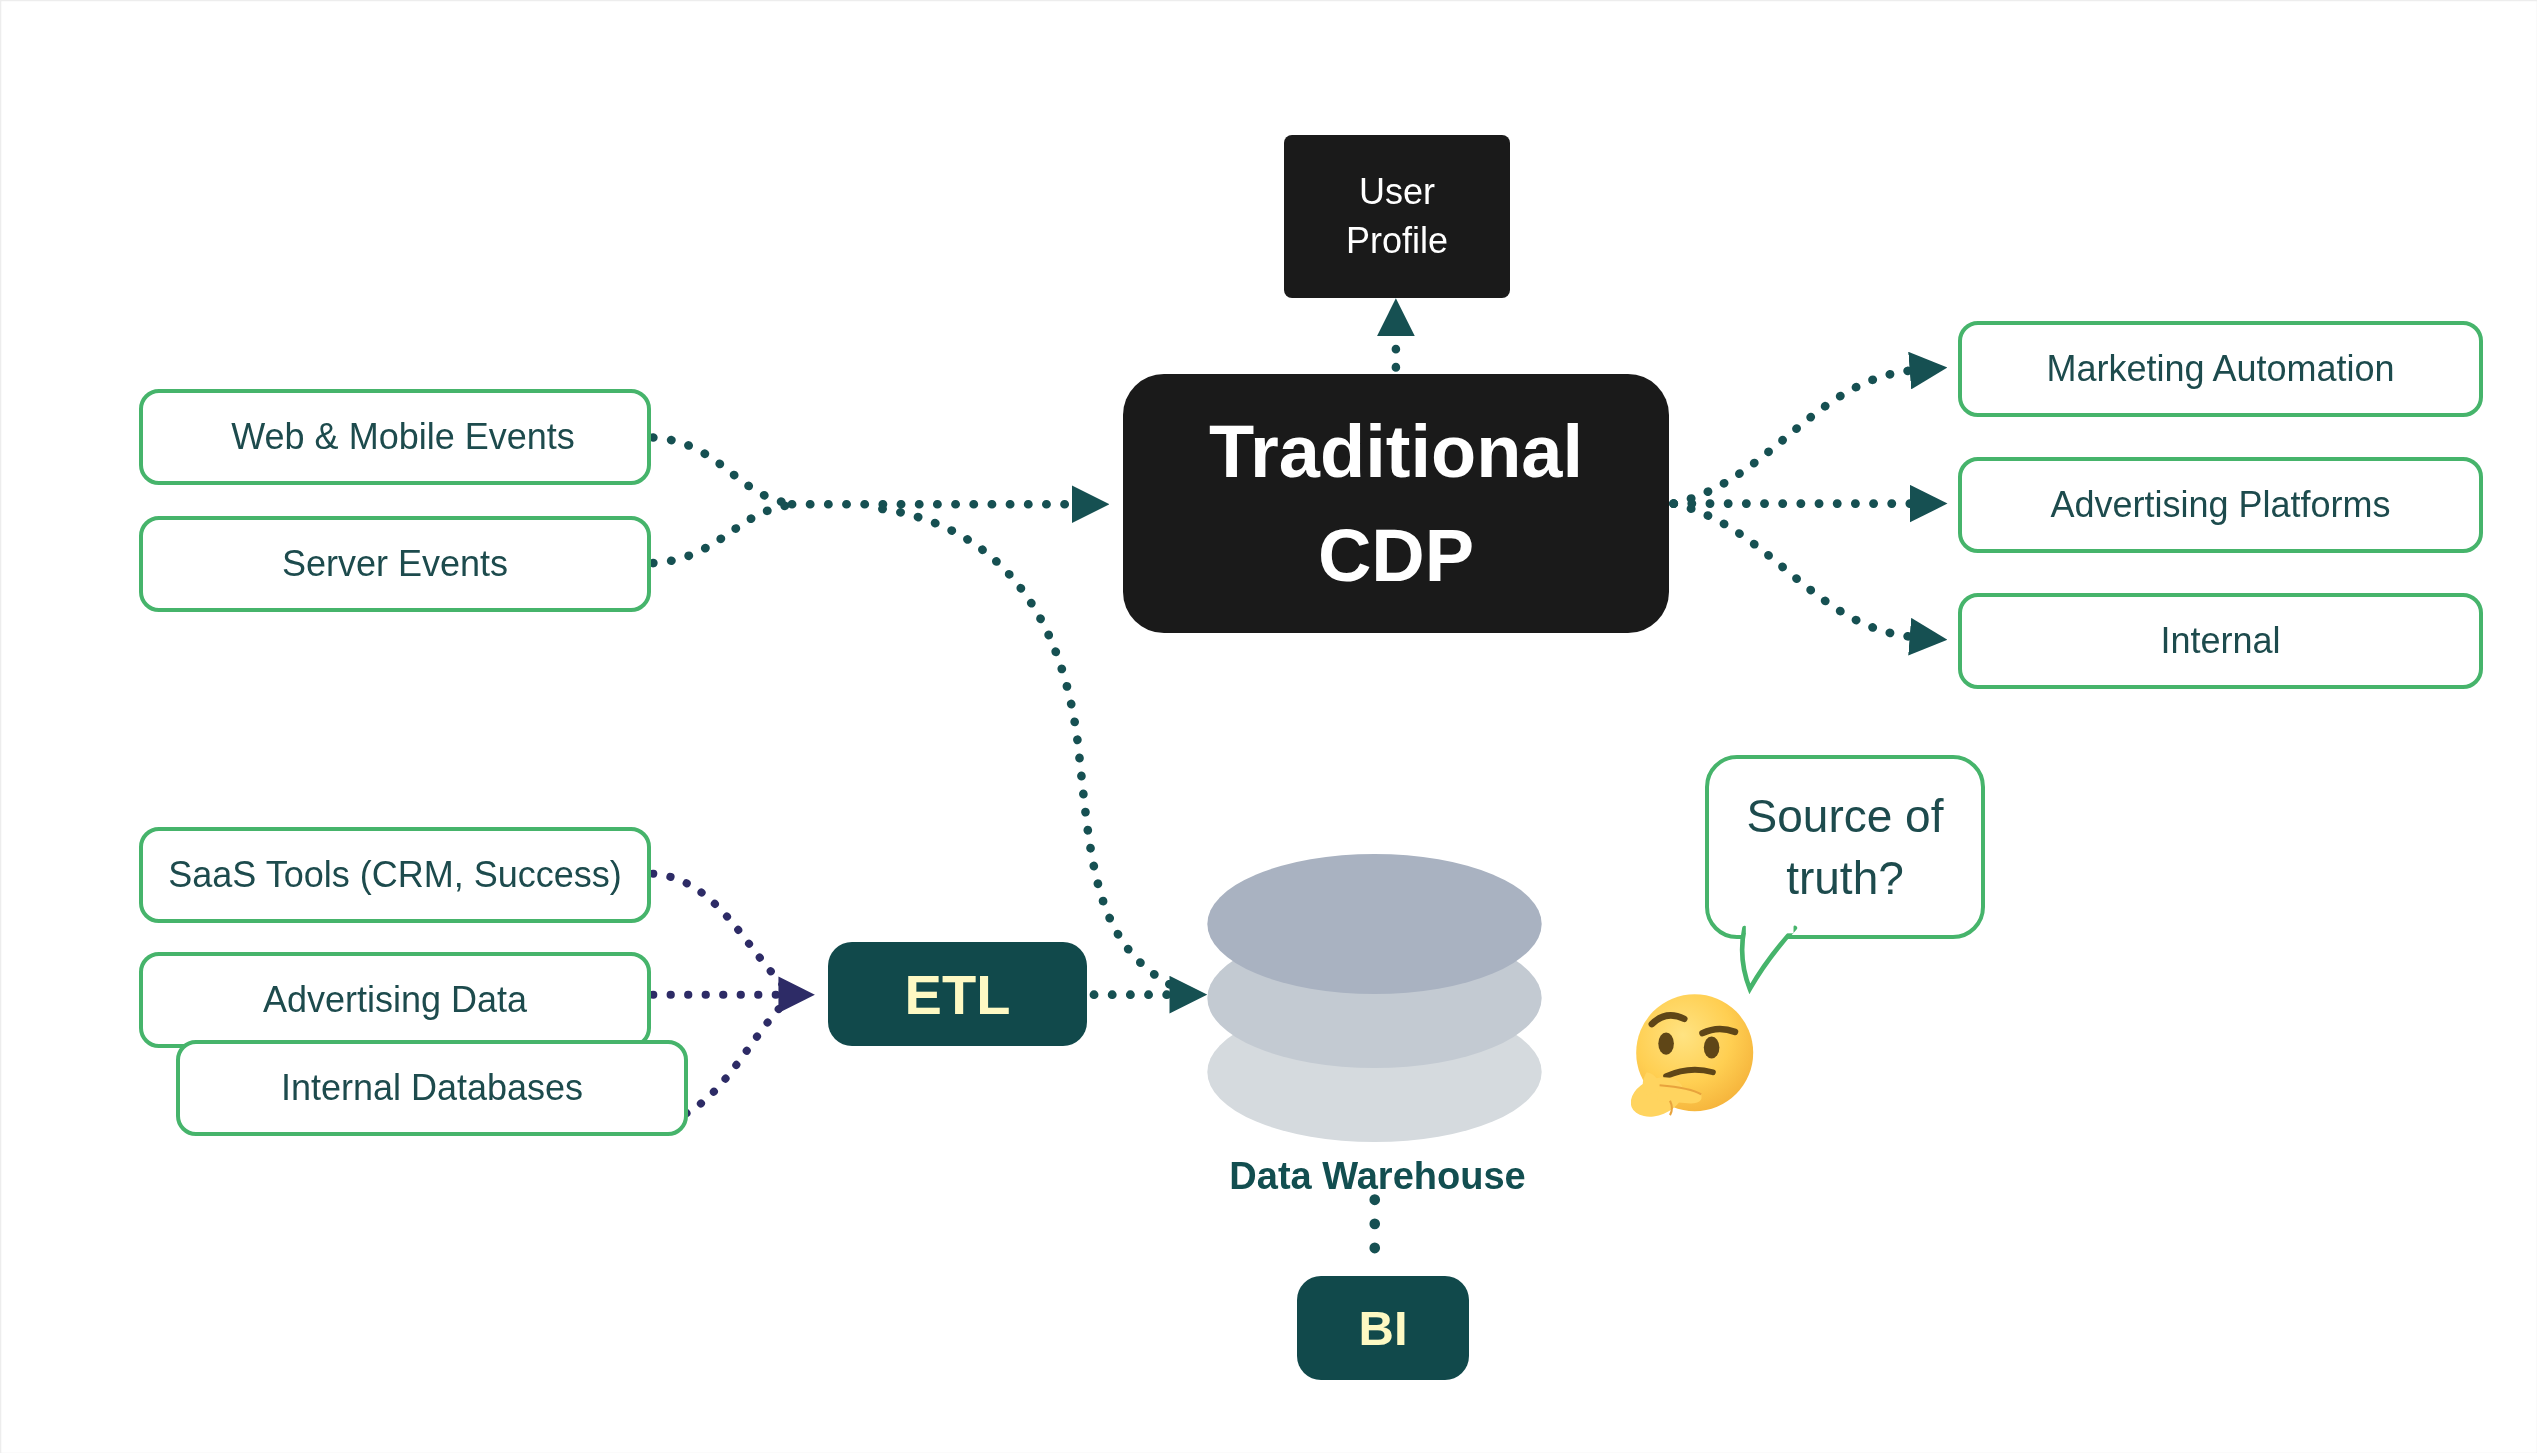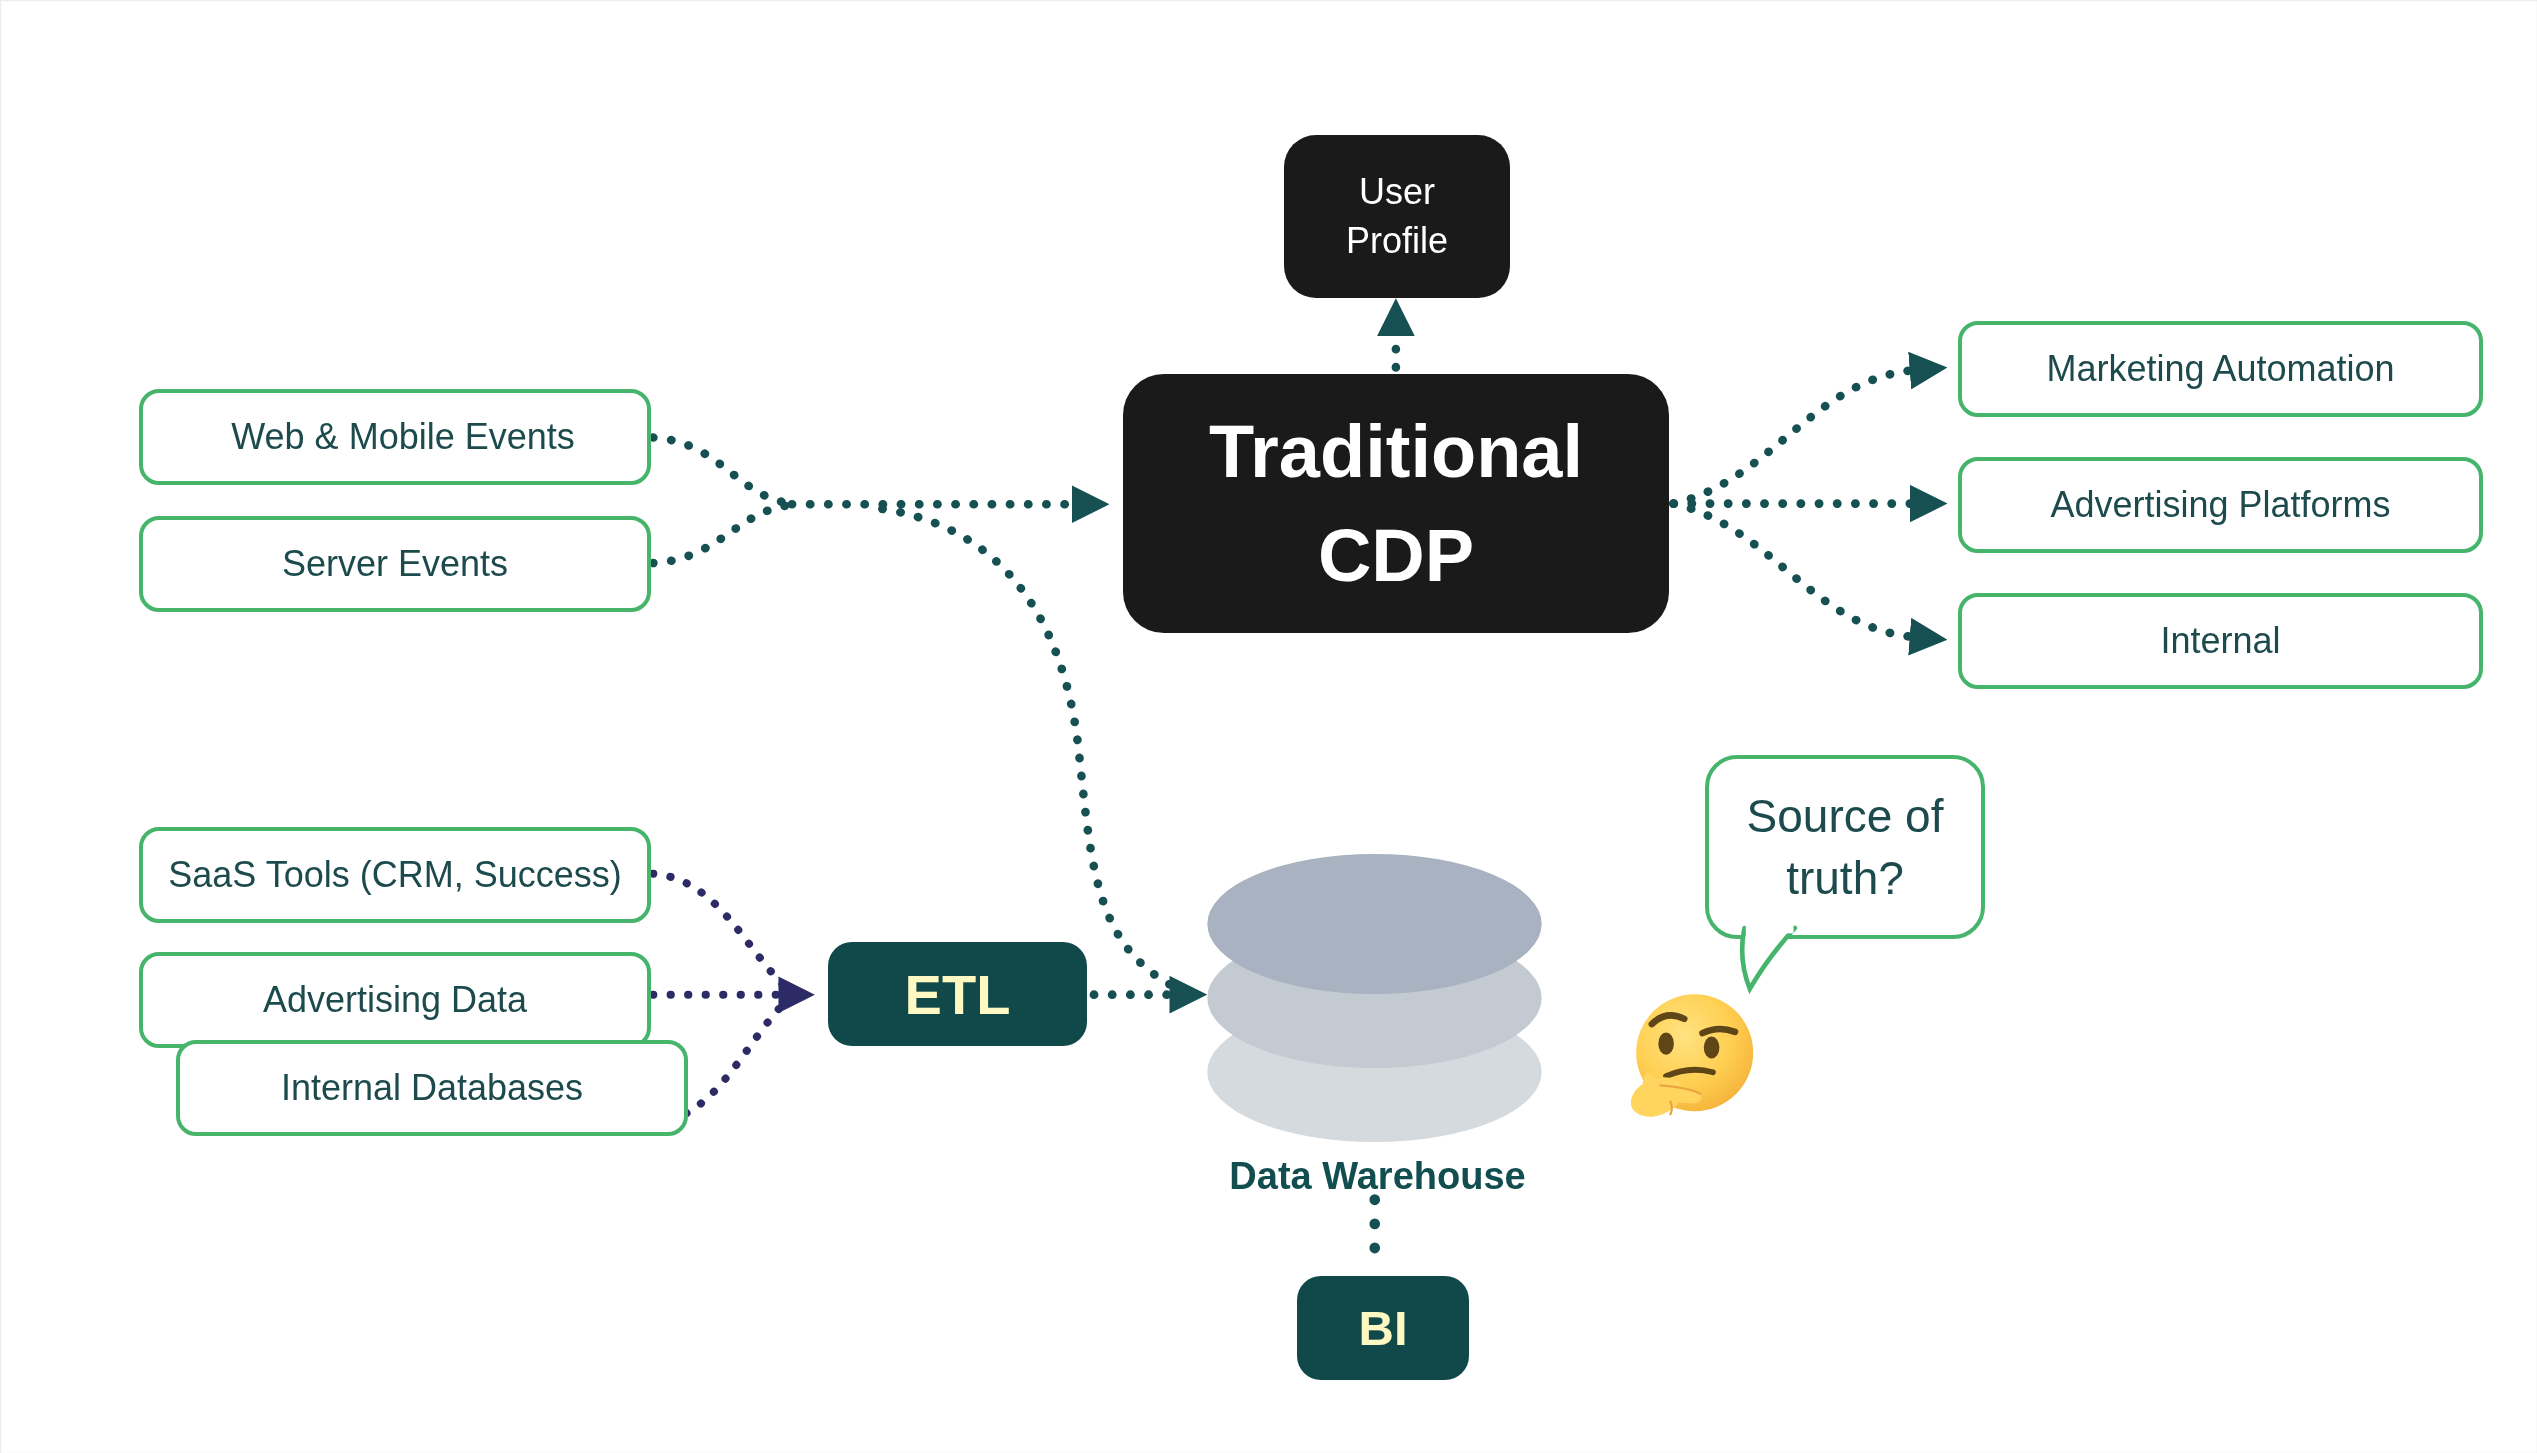--- a/index.html
+++ b/index.html
@@ -26,21 +26,21 @@
   }
   .teal{
     background:#11494b;color:#fef9c3;font-weight:bold;
   }
   .cdp{
     left:1123px;top:374px;width:546px;height:259px;
     border-radius:41px;font-size:74px;font-weight:bold;line-height:1.4;padding:0 40px;
   }
   .user-profile{
     left:1284px;top:135px;width:226px;height:163px;
-    border-radius:32px;font-size:36px;line-height:1.35;padding:0 37px;
+    border-radius:8px;font-size:36px;line-height:1.35;padding:0 37px;
   }
   .etl{left:828px;top:942px;width:259px;height:104px;border-radius:24px;font-size:56px;}
   .bi{left:1297px;top:1276px;width:172px;height:104px;border-radius:24px;font-size:49px;}
   .src-left{left:139px;width:512px;height:96px;}
   .dst-right{left:1958px;width:525px;height:96px;}
   .dw-label{
     position:absolute;left:1176px;top:1155px;width:403px;
     text-align:center;font-size:38px;font-weight:bold;color:#124e50;
   }
   .bubble{

